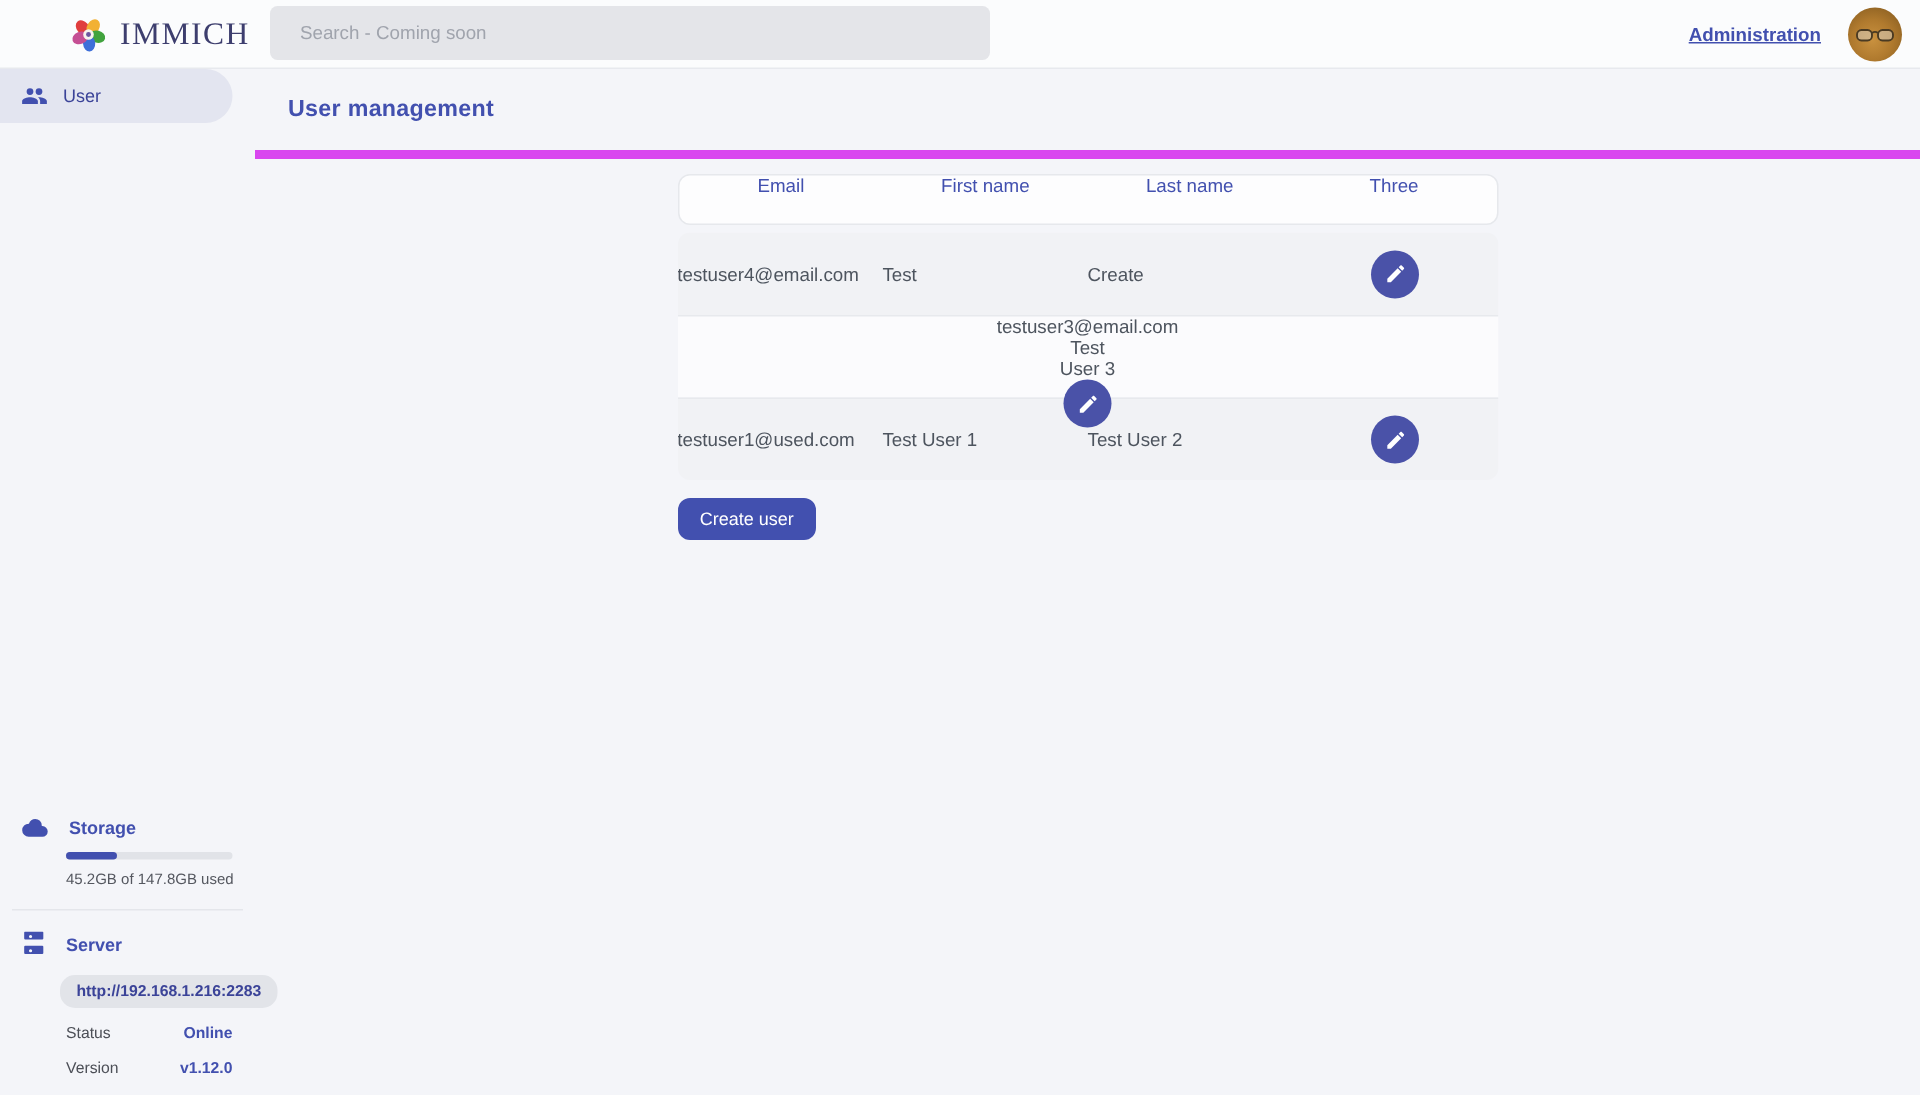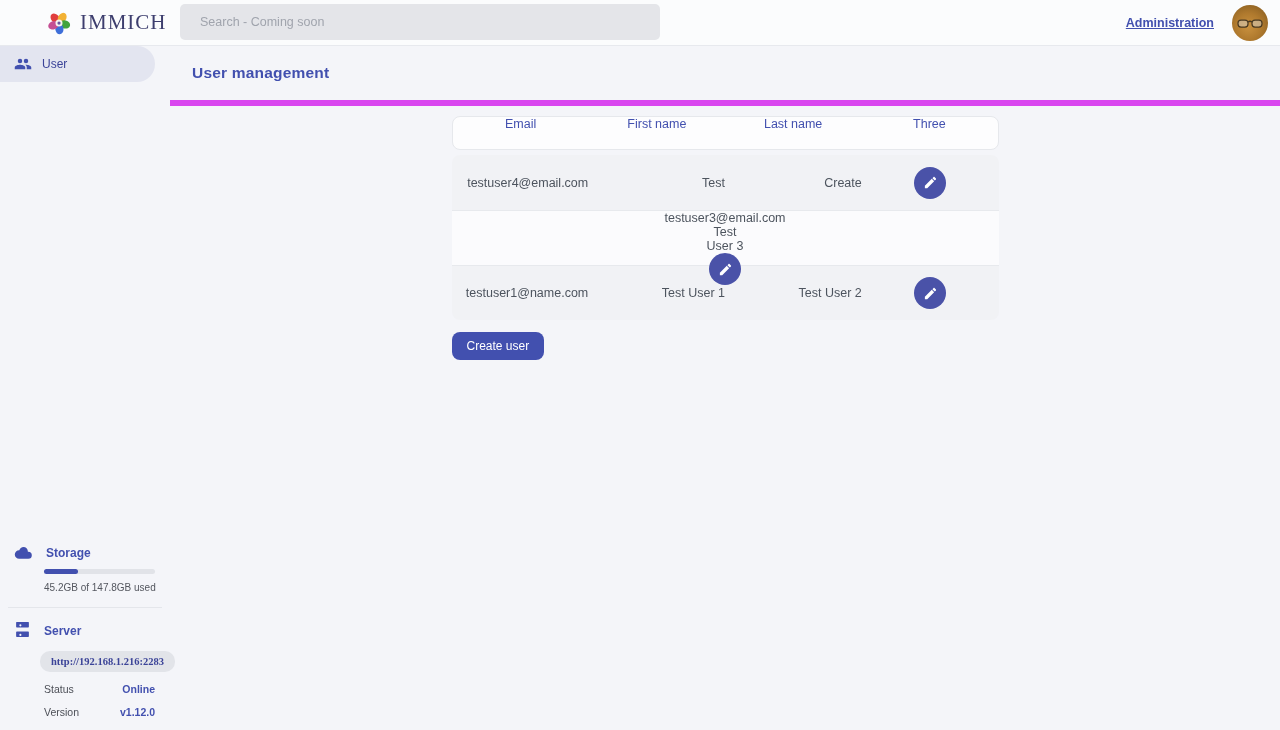--- a/index.html
+++ b/index.html
@@ -59,21 +59,21 @@
   .side-head .icon { margin-left:14px; display:flex; }
   .side-head .title { margin-left:13px; font-size:12px; font-weight:bold; color:#4250af; }
   .progress-track {
     margin:7px 0 0 44px; width:111px; height:5px; background:#e1e3e8; border-radius:4px;
   }
   .progress-fill { height:5px; background:#4250af; border-radius:4px; width:31%; }
   .usage-text { margin:8px 0 0 44px; font-size:10px; color:#54575f; }
   .side-divider { border:none; border-top:1px solid #e4e6eb; margin:14px 8px 14px 8px; }
   .server-chip {
     margin:12px 0 0 40px; display:inline-block; background:#e2e4e9; border-radius:10px;
-    padding:5px 11px; font-size:10.5px; font-weight:bold; color:#3b4398;font-family:Liberation Serif, serif;
+    padding:5px 11px; font-size:10.5px; font-weight:bold; color:#3b4398;
   }
   .kv-row {
     margin:11px 0 0 44px; width:111px; display:flex; justify-content:space-between;
     font-size:10.5px;
   }
   .kv-row .k { color:#4c4f57; }
   .kv-row .v { color:#4250af; font-weight:bold; }
 
   
   .page-title-bar {
@@ -91,21 +91,21 @@
     display:flex; 
   }
   .table-header .col {
     flex:1; text-align:center; font-size:12.5px; font-weight:500; color:#4250af;
   }
   .table-rows { margin-top:5px; border-radius:8px; overflow:hidden; }
   .table-row { height:55px; display:flex; align-items:center; }
   .table-row + .table-row { border-top:1px solid #e7e9ed; }
   .table-row.odd  { background:#f1f2f5; }
   .table-row.even { background:#fbfbfd;flex-direction:column; }
-  .table-row .cell { flex:1; text-align:right; font-size:12.5px; color:#4d545e; }
+  .table-row .cell { flex:1; text-align:left; font-size:12.5px; color:#4d545e; }
   .edit-btn {
     width:32px; height:32px; border-radius:50%; border:none; background:#4a52a8;
     display:flex; align-items:center; justify-content:center; cursor:pointer;
     margin:0 auto;
   }
   .create-btn {
     margin-top:12px; background:#4250af; color:#fff; border:none; border-radius:8px;
     padding:7px 15px; font-size:12px; font-weight:500; cursor:pointer;
     font-family:"Liberation Sans", sans-serif;
   }
@@ -236,21 +236,21 @@
           <span class="cell">User 3</span>
           <span class="cell">
             <button class="edit-btn">
               <svg width="15" height="15" viewBox="0 0 24 24" fill="#ffffff">
                 <path d="M20.71,7.04C21.1,6.65 21.1,6 20.71,5.63L18.37,3.29C18,2.9 17.35,2.9 16.96,3.29L15.12,5.12L18.87,8.87M3,17.25V21H6.75L17.81,9.93L14.06,6.18L3,17.25Z"></path>
               </svg>
             </button>
           </span>
         </div>
         <div class="table-row odd">
-          <span class="cell">testuser1@name.com</span>
+          <span class="cell">testuser1@used.com</span>
           <span class="cell">Test User 1</span>
           <span class="cell">Test User 2</span>
           <span class="cell">
             <button class="edit-btn">
               <svg width="15" height="15" viewBox="0 0 24 24" fill="#ffffff">
                 <path d="M20.71,7.04C21.1,6.65 21.1,6 20.71,5.63L18.37,3.29C18,2.9 17.35,2.9 16.96,3.29L15.12,5.12L18.87,8.87M3,17.25V21H6.75L17.81,9.93L14.06,6.18L3,17.25Z"></path>
               </svg>
             </button>
           </span>
         </div>

